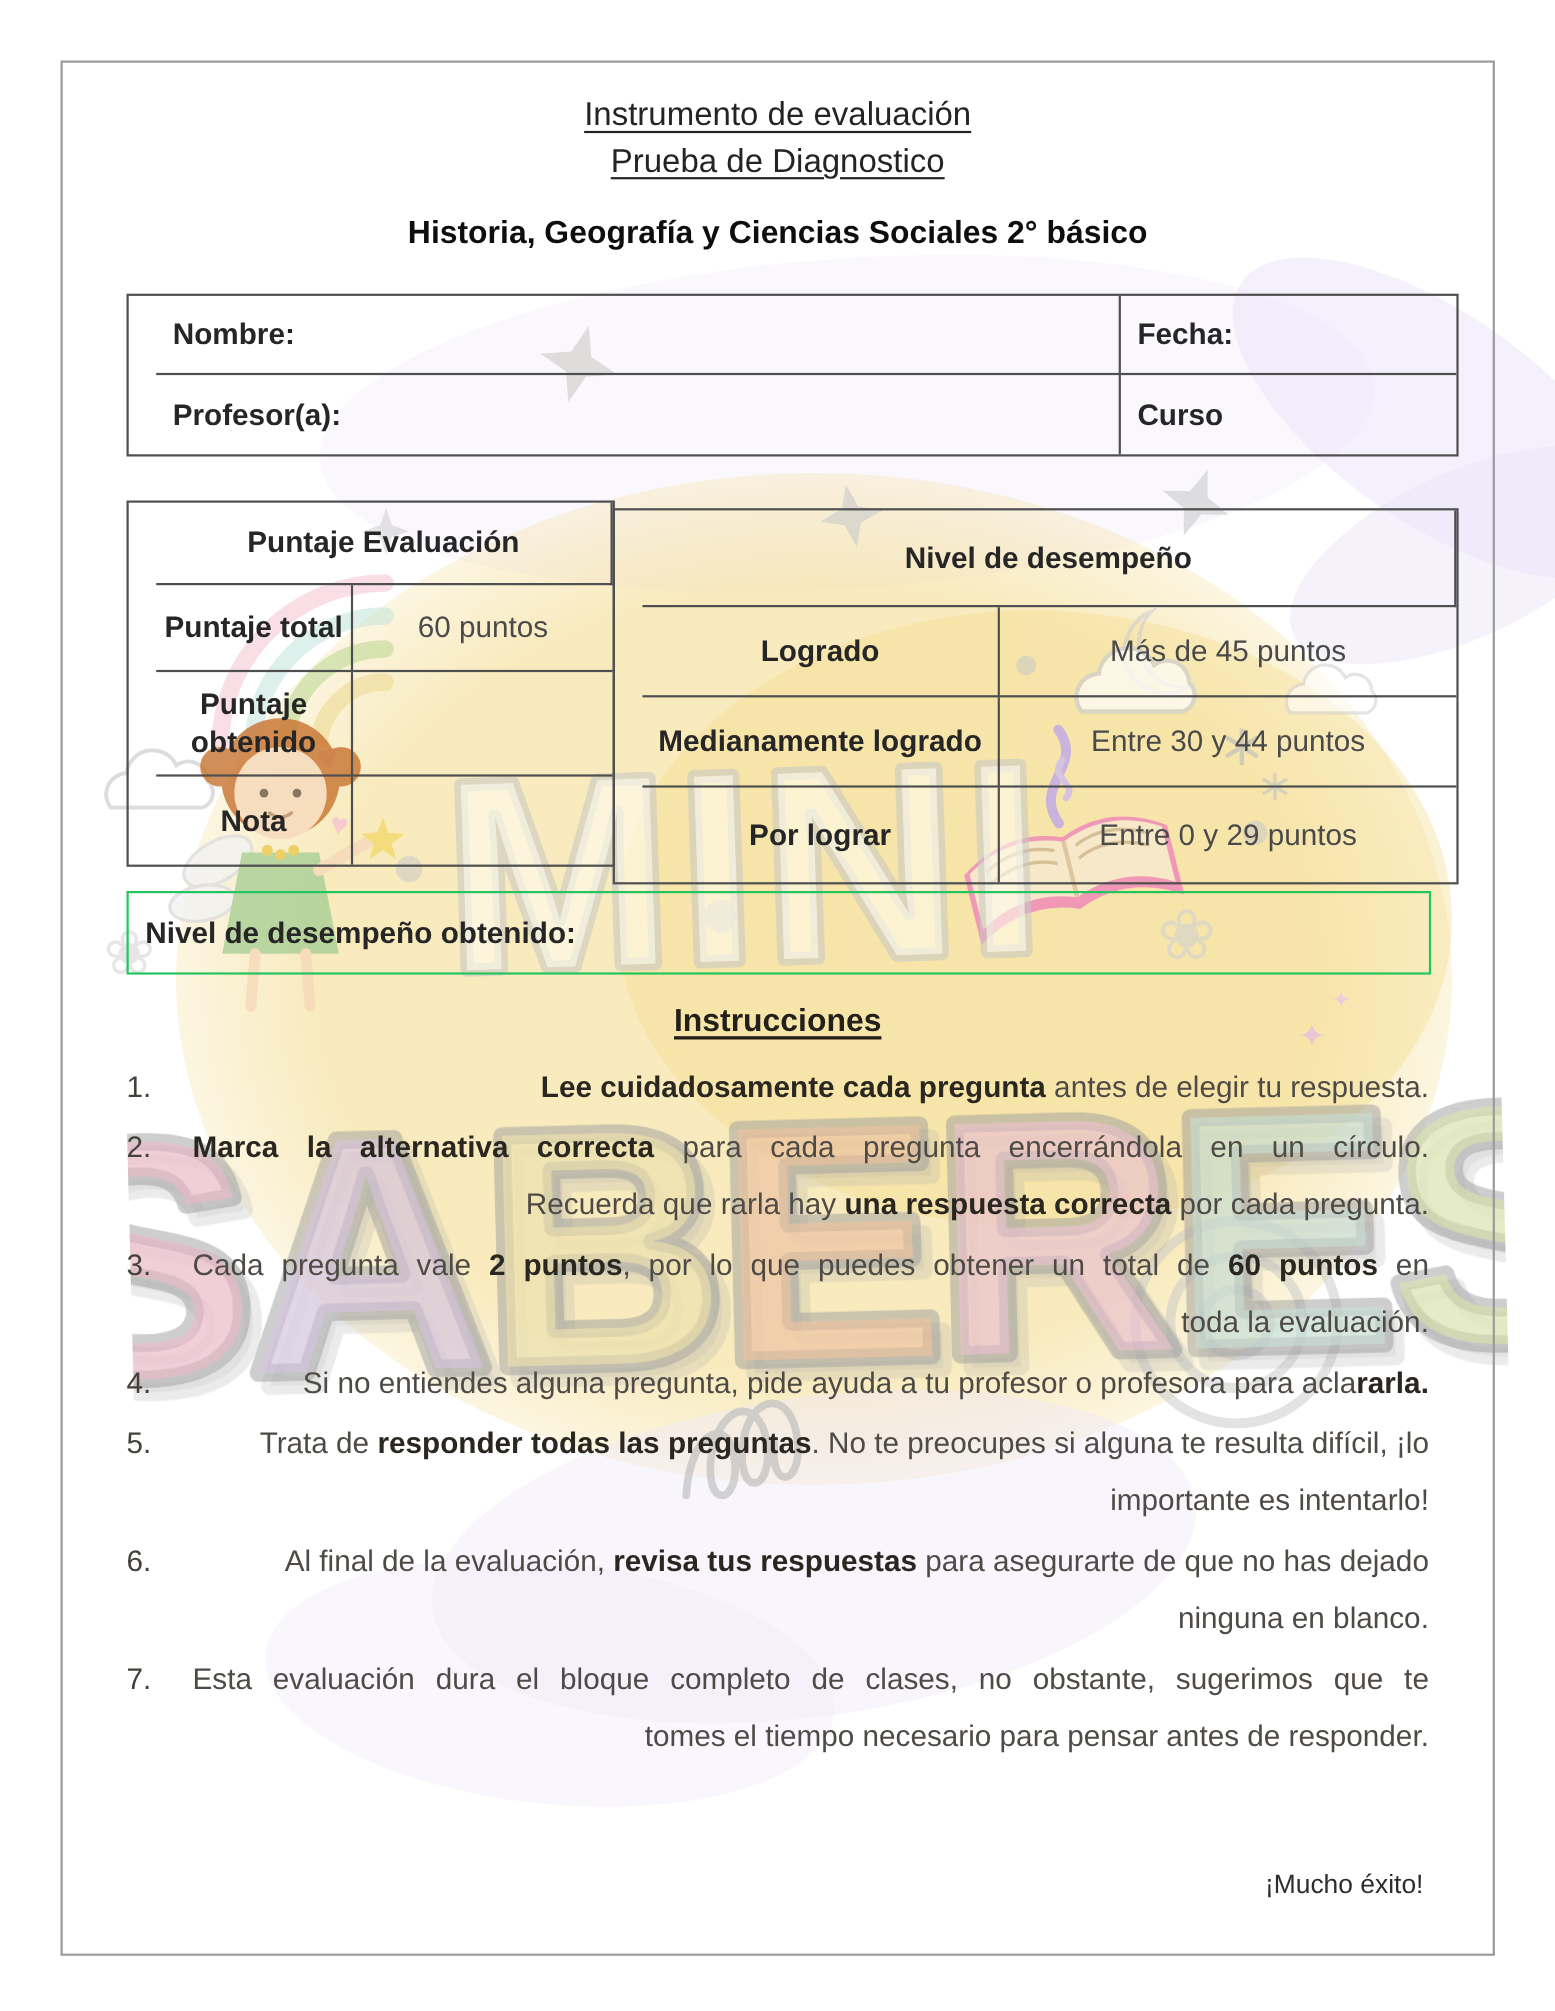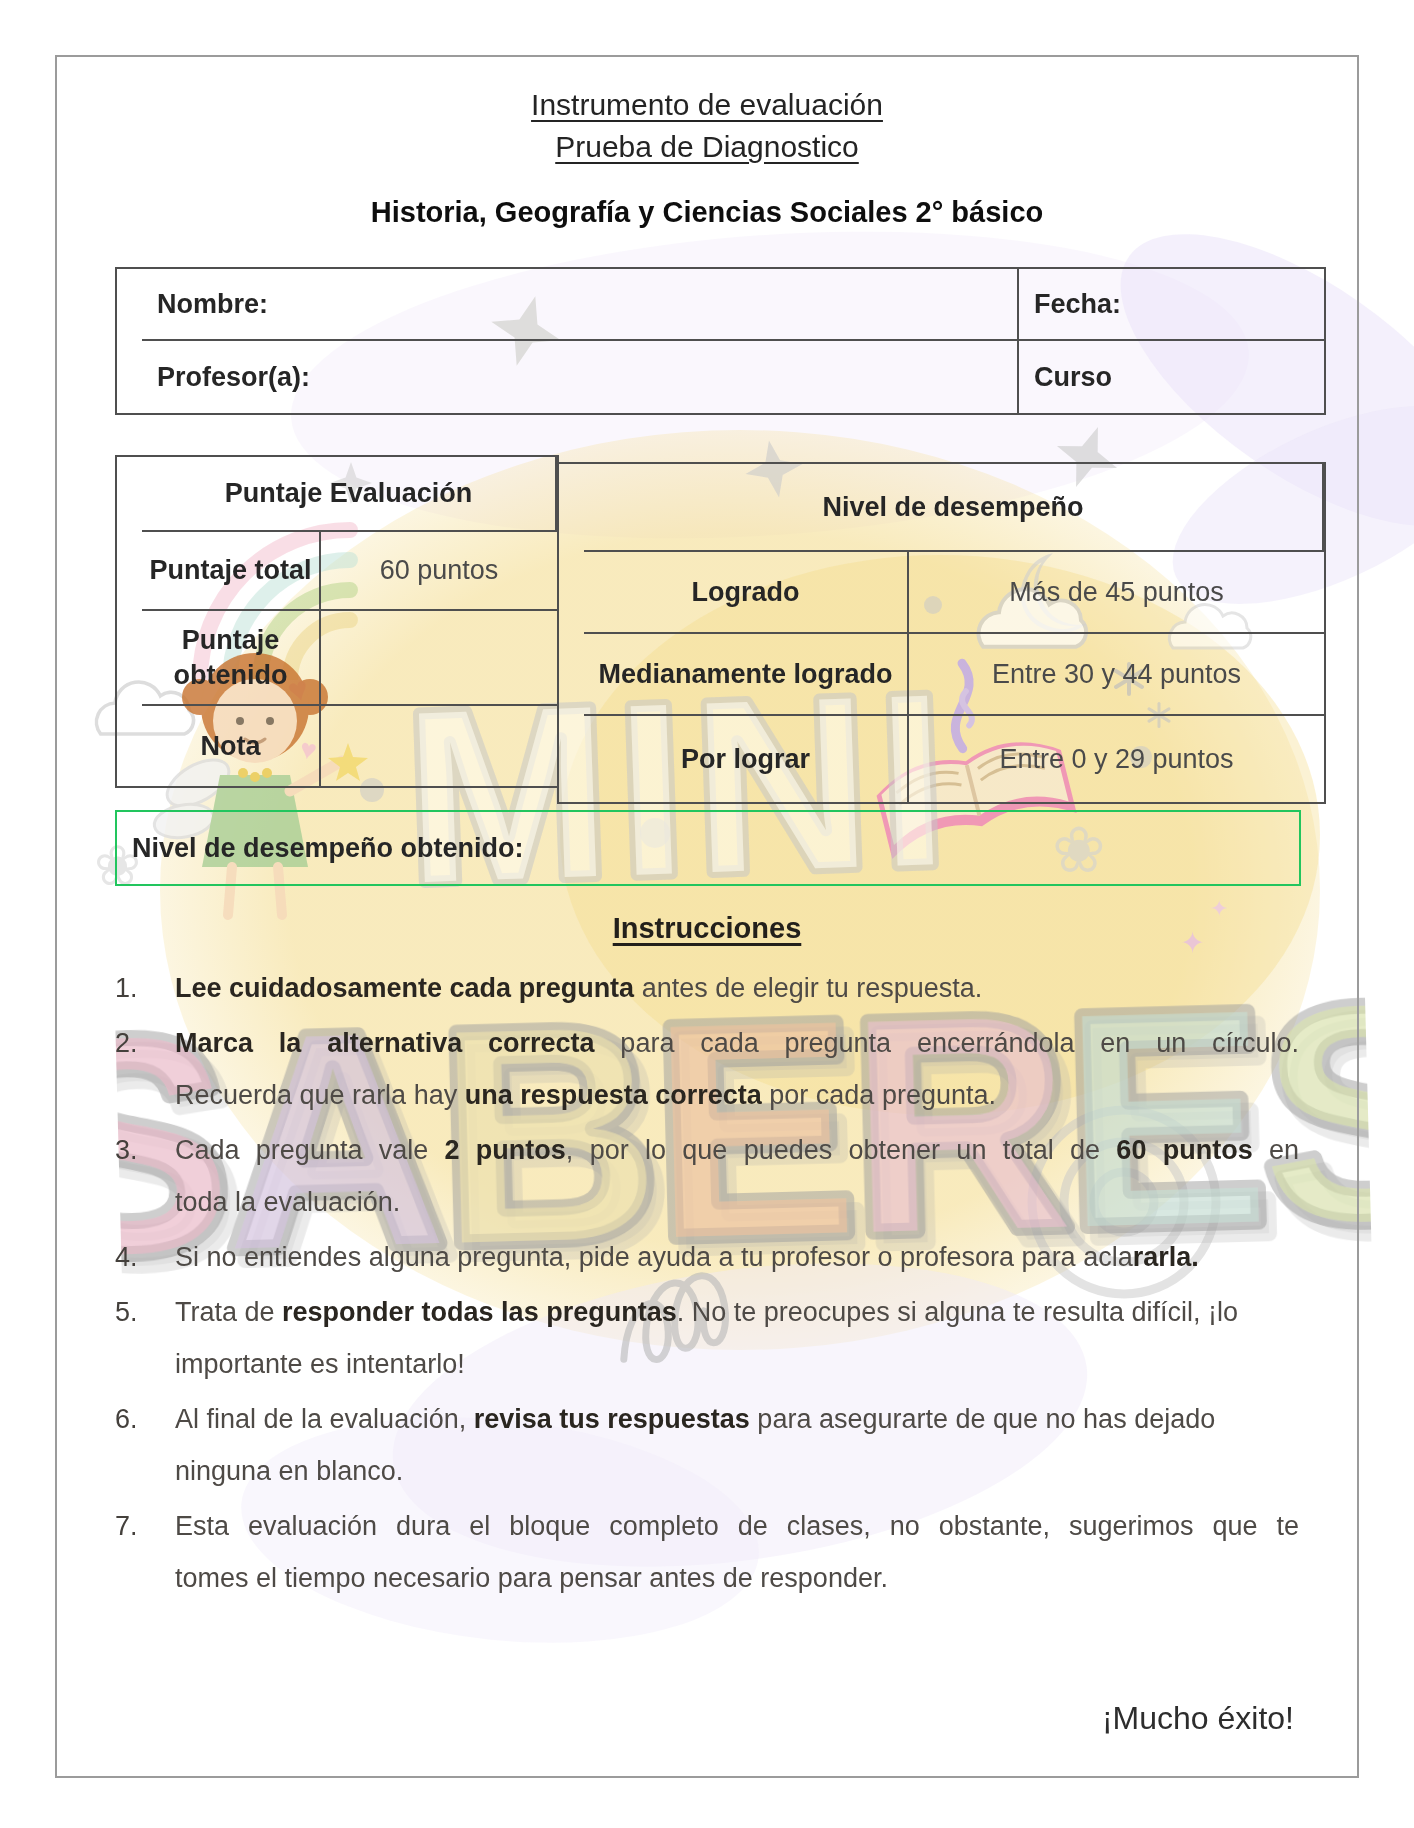--- a/index.html
+++ b/index.html
@@ -32,24 +32,24 @@
   .ctr{justify-content:center;text-align:center;line-height:1.28;}
   .obtained-bar{position:absolute;left:115px;top:810px;width:1182px;height:72px;
     border:2px solid #22c55e;display:flex;align-items:center;}
   .ins-heading{position:absolute;left:0;top:912px;width:100%;text-align:center;
     font-size:29px;font-weight:bold;color:#23201b;text-decoration:underline;
     text-underline-offset:5px;text-decoration-thickness:2.5px;}
   .ins-list{position:absolute;left:115px;top:962px;width:1184px;}
   .ins-item{display:flex;margin-bottom:3px;}
   .ins-num{width:60px;flex:0 0 60px;font-size:27px;color:#44403c;line-height:52px;}
   .ins-body{flex:1;}
-  .ins-line{font-size:27px;color:#4e4a46;line-height:52px;text-align:left;}
+  .ins-line{font-size:27px;color:#4e4a46;line-height:52px;text-align:right;}
   .ins-line.stretch{text-align:justify;text-align-last:justify;}
   .ins-line .b{font-weight:bold;color:#2a2620;}
-  .farewell{position:absolute;right:120px;top:1700px;font-size:32px;color:#2d2d2d;}
+  .farewell{position:absolute;right:120px;top:1700px;font-size:24px;color:#2d2d2d;}
 </style>
 </head>
 <body>
 
 <div class="watermark">
   <div class="wm blob" style="left:290px;top:235px;width:960px;height:300px;background:#f5f1fc;opacity:.55;transform:rotate(-4deg);"></div>
   <div class="wm blob" style="left:1090px;top:285px;width:430px;height:190px;background:#e9e1f9;opacity:.5;transform:rotate(35deg);"></div>
   <div class="wm blob" style="left:1160px;top:430px;width:340px;height:150px;background:#ece5fa;opacity:.5;transform:rotate(-25deg);"></div>
   <div class="wm blob" style="left:160px;top:430px;width:1160px;height:920px;background:radial-gradient(ellipse at center, rgba(244,221,145,.6) 0 55%, rgba(244,221,145,.25) 72%, rgba(244,221,145,0) 78%);"></div>
   <div class="wm blob" style="left:560px;top:555px;width:760px;height:560px;background:rgba(243,218,132,.35);"></div>

